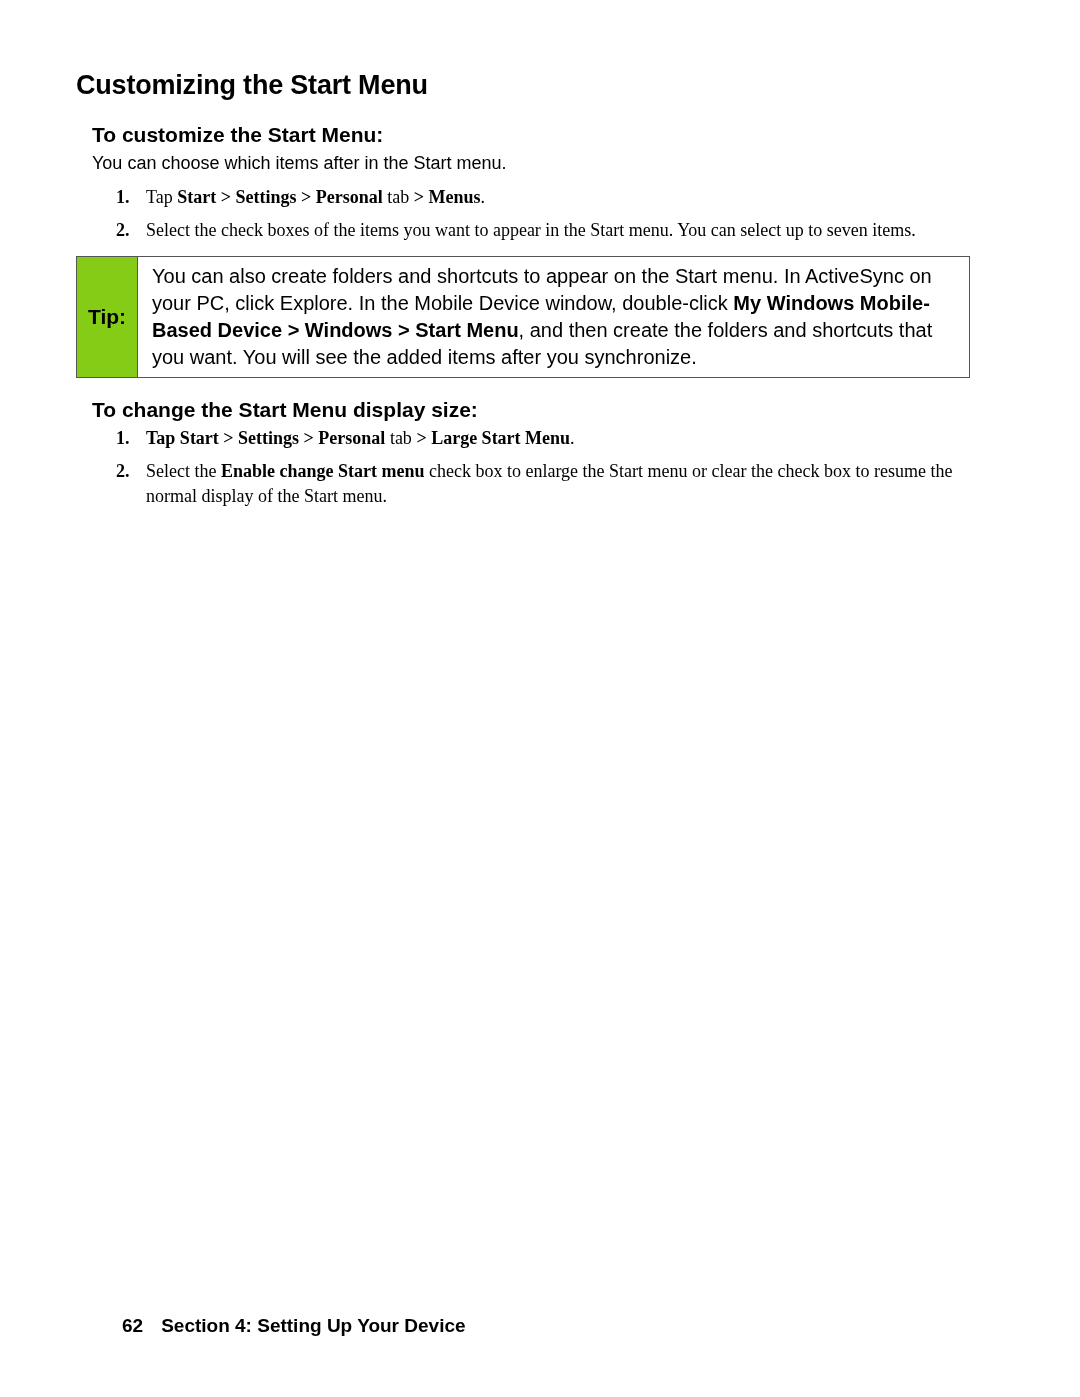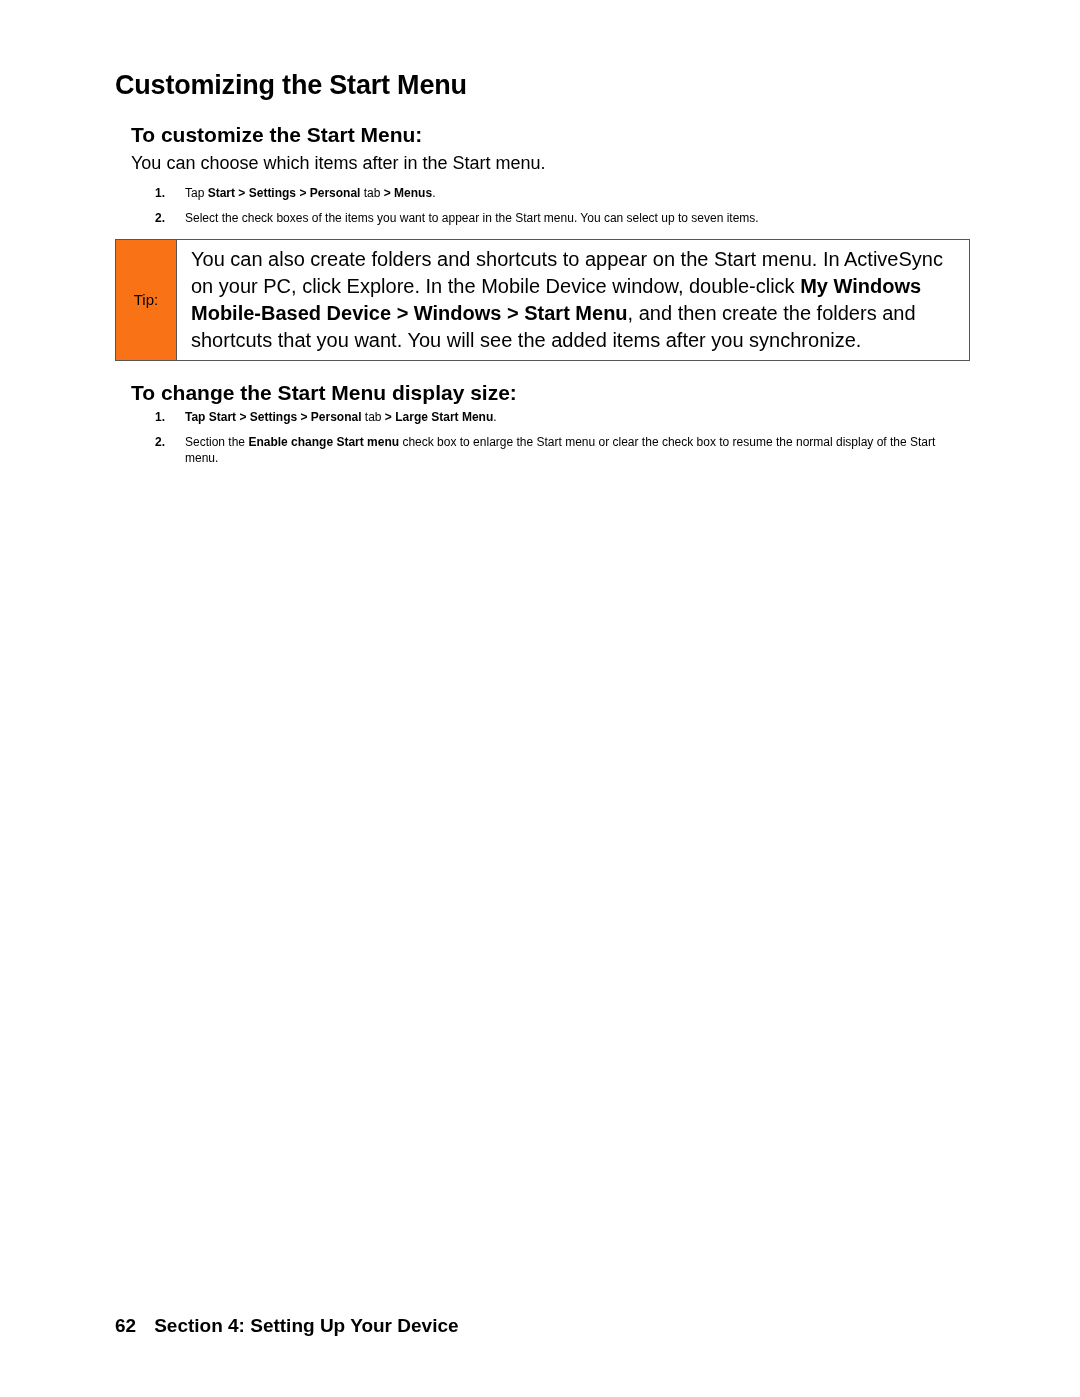--- a/index.html
+++ b/index.html
@@ -7,21 +7,21 @@
     padding: 0;
     background: #ffffff;
     font-family: "Segoe UI", "Myriad Pro", Arial, sans-serif;
     color: #000;
     width: 1080px;
     height: 1397px;
     position: relative;
     box-sizing: border-box;
   }
   .page {
-    padding: 70px 110px 0 115px;
+    padding: 70px 110px 0 76px;
     box-sizing: border-box;
   }
   h1.section-heading {
     font-size: 27px;
     font-weight: 700;
     margin: 0 0 22px 0;
     letter-spacing: -0.2px;
   }
   .subheading {
     font-size: 21px;
@@ -34,58 +34,59 @@
     margin: 0 0 10px 16px;
   }
   ol.steps {
     list-style: none;
     counter-reset: step;
     padding: 0;
     margin: 0 0 12px 40px;
   }
   ol.steps > li {
     counter-increment: step;
-    font-size: 12px;
+    font-size: 18px;
     line-height: 1.4;
     padding-left: 30px;
     position: relative;
     margin-bottom: 8px;
+    font-family: Liberation Serif, serif;
   }
   ol.steps > li::before {
     content: counter(step) ".";
     position: absolute;
     left: 0;
     font-weight: 700;
   }
   .b { font-weight: 700; }
   .tip-box {
     display: flex;
     border: 1px solid #555;
     margin: 10px 0 20px 0;
   }
   .tip-label {
     width: 60px;
-    background: #f97316;
+    background: #84cc16;
     display: flex;
     align-items: center;
     justify-content: center;
-    font-size: 15px;
-    font-weight: 400;
+    font-size: 21px;
+    font-weight: 700;
     border-right: 1px solid #555;
   }
   .tip-content {
     flex: 1;
     padding: 6px 12px 6px 14px;
     font-size: 20px;
     line-height: 1.35;
   }
   .footer {
     position: absolute;
     bottom: 60px;
-    left: 115px;
+    left: 122px;
     font-size: 19px;
     font-weight: 700;
   }
   .footer .pagenum {
     margin-right: 18px;
   }
 </style>
 </head>
 <body>
 
@@ -112,21 +113,21 @@
     </div>
   </div>
 
   <div class="subheading">To change the Start Menu display size:</div>
 
   <ol class="steps">
     <li>
       <span class="b">Tap Start &gt; Settings &gt; Personal </span><span>tab</span><span class="b"> &gt; Large Start Menu</span><span>.</span>
     </li>
     <li>
-      <span>Section the </span><span class="b">Enable change Start menu</span><span> check box to enlarge the Start menu or clear the check box to resume the normal display of the Start menu.</span>
+      <span>Select the </span><span class="b">Enable change Start menu</span><span> check box to enlarge the Start menu or clear the check box to resume the normal display of the Start menu.</span>
     </li>
   </ol>
 
 </div>
 
 <div class="footer">
   <span class="pagenum">62</span><span>Section 4: Setting Up Your Device</span>
 </div>
 
 </body></html>

